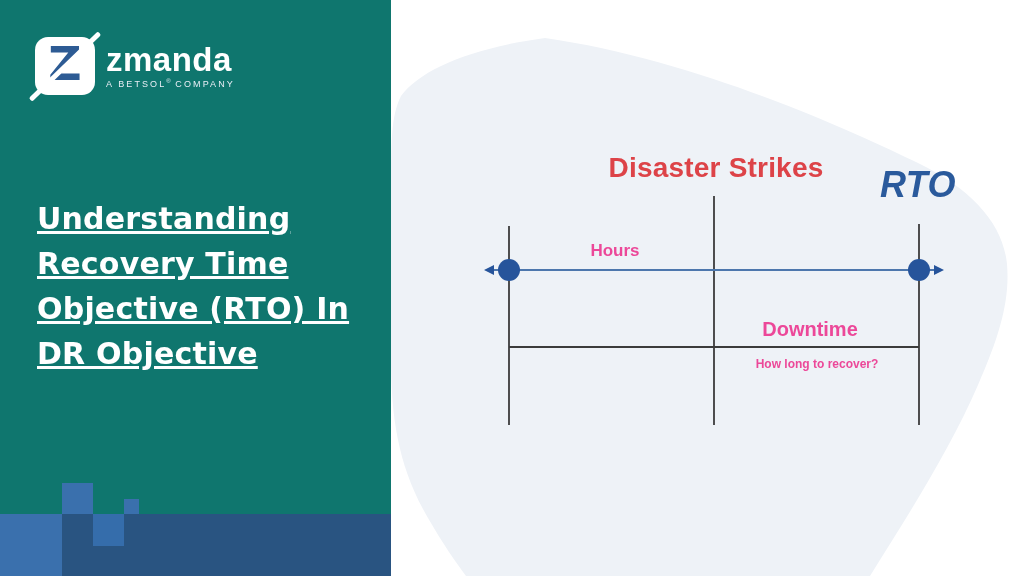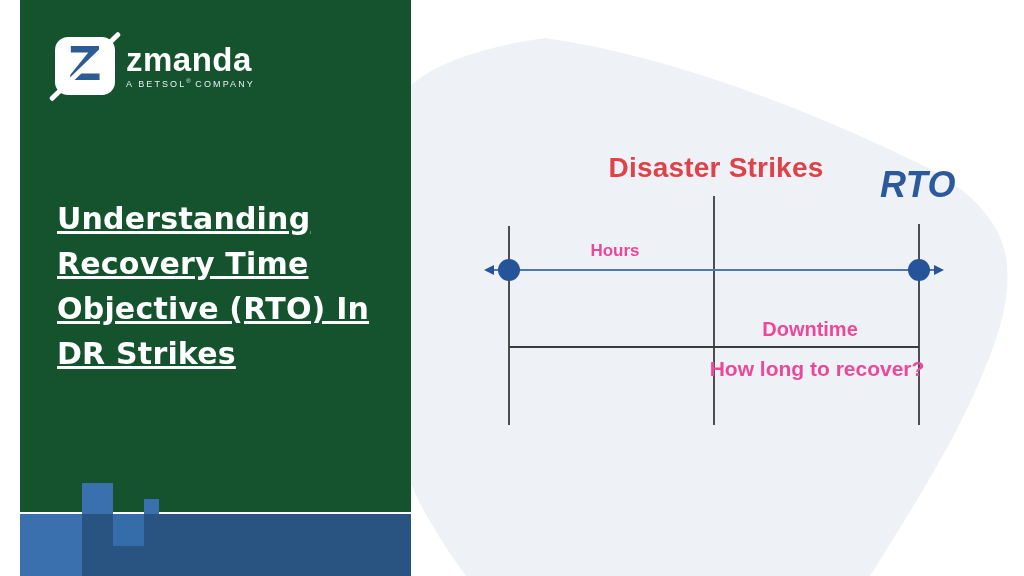--- a/index.html
+++ b/index.html
@@ -50,30 +50,29 @@
   }
   .dg-rto {
     left: 918px; top: 164px;
     font-size: 36px;
     color: #2a5a9c;
     letter-spacing: 0.5px;
     font-style: italic;
   }
   .dg-hours    { left: 615px; top: 241px; font-size: 17px; }
   .dg-downtime { left: 810px; top: 318px; font-size: 20px; }
-  .dg-howlong  { left: 817px; top: 357px; font-size: 21px; }
+  .dg-howlong  { left: 817px; top: 357px; font-size: 12px; }
 
   
   .panel {
     position: absolute;
     left: 0; top: 0;
-    width: 391px; height: 512px;
-    background: #14532d;
+    width: 391px; height: 576px;
+    background: #0f766e;
     z-index: 3;
-    margin-left: 20px;
   }
 
   
   .logo {
     position: absolute;
     left: 35px; top: 37px;
     display: flex;
     align-items: center;
   }
   .logo-mark {
@@ -194,21 +193,21 @@
         <div class="logo-tagline">
           <span>A BETSOL</span><sup>®</sup> <span>COMPANY</span>
         </div>
       </div>
     </div>
 
     <h1 class="title">
       <div>Understanding</div>
       <div>Recovery Time</div>
       <div>Objective (RTO) In</div>
-      <div>DR Strikes</div>
+      <div>DR Objective</div>
     </h1>
 
     <div>
       <div class="px-band"></div>
       <div class="px-sq-a"></div>
       <div class="px-sq-b"></div>
       <div class="px-sq-c"></div>
       <div class="px-sq-d"></div>
     </div>
 

